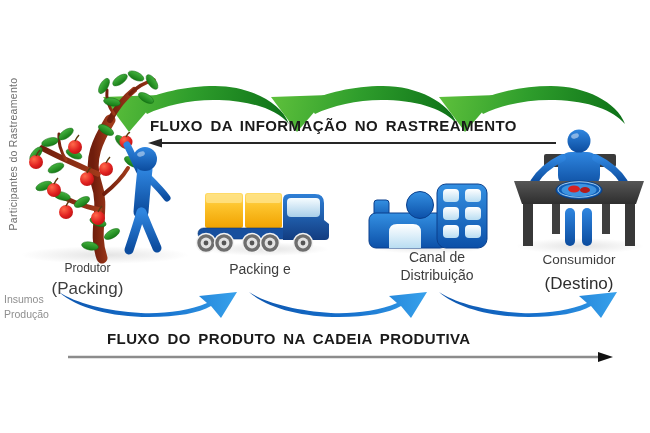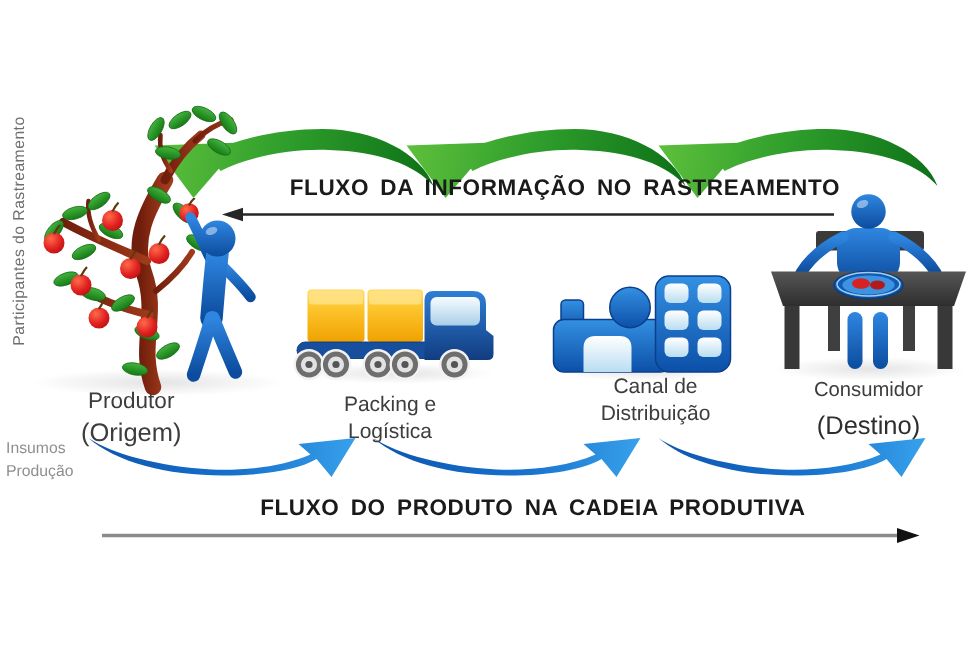--- a/index.html
+++ b/index.html
@@ -1,21 +1,21 @@
 <!DOCTYPE html>
 <html><head>
 <meta charset="utf-8">
 <style>
   html,body{margin:0;padding:0;background:#fff;}
   #canvas{position:relative;width:650px;height:433px;background:#ffffff;overflow:hidden;
           font-family:"Liberation Sans",sans-serif;}
   .abs{position:absolute;}
-  .flow-label{font-size:15px;font-weight:700;color:#1a1a1a;letter-spacing:.4px;word-spacing:3px;text-align:right;}
+  .flow-label{font-size:15px;font-weight:700;color:#1a1a1a;letter-spacing:.4px;word-spacing:3px;text-align:left;}
   .node-label{text-align:center;color:#3d3d3d;line-height:18px;font-size:14px;}
-  .node-label .big{font-size:15px;}
+  .node-label .big{font-size:12px;}
   .node-label .bigger{font-size:17px;margin-top:3px;}
   .node-label .sub-destino{font-size:17px;margin-top:6px;color:#2e2e2e;}
   .side-note{color:#8f8f8f;font-size:10.5px;line-height:15px;text-align:left;}
   .v-label{width:170px;text-align:center;transform:rotate(-90deg);color:#6f6f6f;font-size:10.5px;letter-spacing:.3px;}
   .shadow{border-radius:50%;background:radial-gradient(ellipse at center,rgba(60,60,60,.14),rgba(60,60,60,0) 70%);}
 </style>
 </head>
 <body>
 
 <div id="canvas">
@@ -274,25 +274,24 @@
           <stop offset="1" stop-color="#38a2ec"></stop>
       </linearGradient>
     </defs>
     <path fill="url(#bSw)" d="M2,5 C20,21 54,30 92,30 C120,30 142,26 154,19 L164,31 L180,5 L142,9 L150,16 C132,24 106,27 84,26 C50,24 18,16 2,5 Z"></path>
     <path fill="url(#bSw)" transform="translate(190,0)" d="M2,5 C20,21 54,30 92,30 C120,30 142,26 154,19 L164,31 L180,5 L142,9 L150,16 C132,24 106,27 84,26 C50,24 18,16 2,5 Z"></path>
     <path fill="url(#bSw)" transform="translate(380,0)" d="M2,5 C20,21 54,30 92,30 C120,30 142,26 154,19 L164,31 L180,5 L142,9 L150,16 C132,24 106,27 84,26 C50,24 18,16 2,5 Z"></path>
   </svg>
 
   <div class="abs node-label" style="left:25px;top:259px;width:125px;">
     <div class="big">Produtor</div>
-    <div class="bigger">(Origem)</div>
+    <div class="bigger">(Packing)</div>
   </div>
   <div class="abs node-label" style="left:200px;top:260px;width:120px;text-align:center;">
     <div>Packing e</div>
-    <div>Logística</div>
   </div>
   <div class="abs node-label" style="left:518px;top:251px;width:122px;">
     <div style="font-size:13.5px">Consumidor</div>
     <div class="sub-destino">(Destino)</div>
   </div>
   <div class="abs node-label" style="left:377px;top:248px;width:120px;">
     <div>Canal de</div>
     <div>Distribuição</div>
   </div>
 

